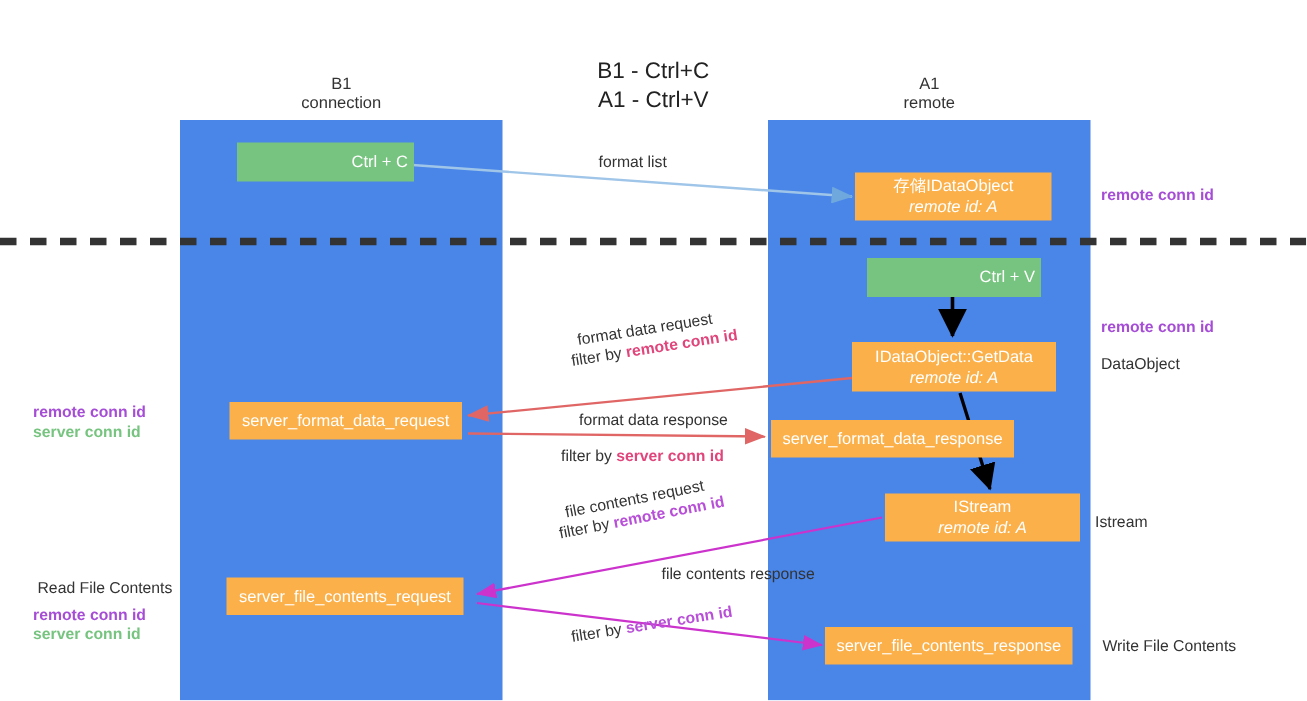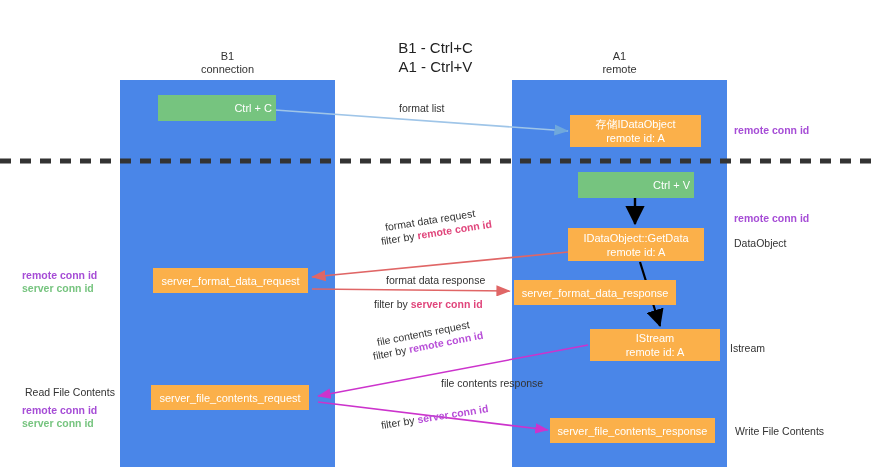--- a/index.html
+++ b/index.html
@@ -55,21 +55,21 @@
     align-items: center;
     justify-content: center;
     color: #ffffff;
     font-size: 11px;
     line-height: 14px;
     text-align: center;
     padding: 2px 4px;
   }
   .node-green  { background: #76c47f; align-items: flex-end; }
   .node-orange { background: #fbb04a; }
-  .node .line2 { display: block; }
+  .node .line2 { display: block; font-style: italic; }
 
   
   .edge-label {
     font-size: 10.5px;
     color: #333333;
     white-space: nowrap;
     line-height: 14px;
   }
   .edge-label .accent-purple { color: #b84fd8; font-weight: bold; }
   .edge-label .accent-red    { color: #e0457b; font-weight: bold; }

